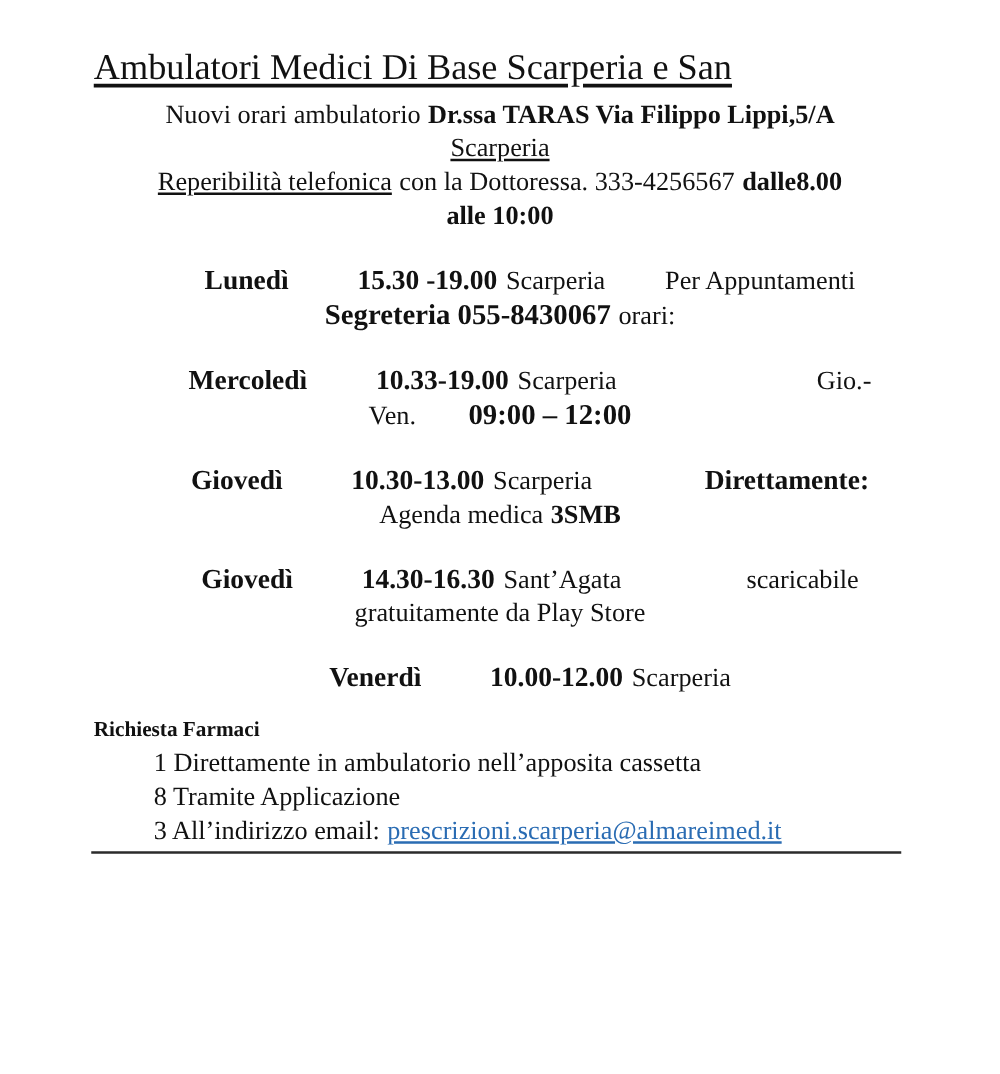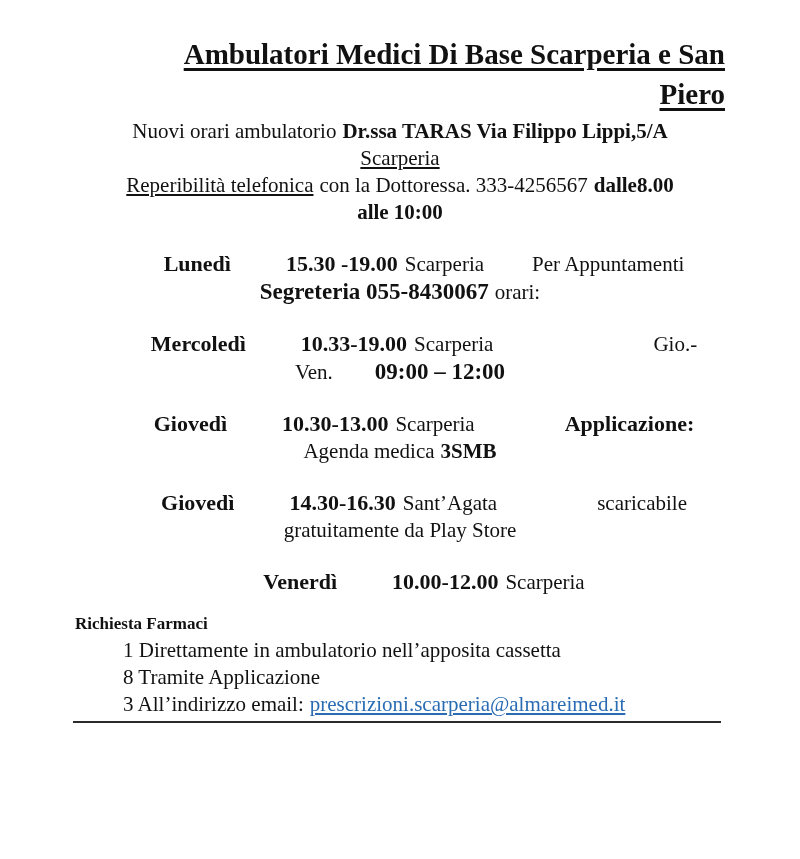--- a/index.html
+++ b/index.html
@@ -6,22 +6,22 @@
   body {
     width: 800px; height: 859px;
     background: #ffffff;
     color: #111111;
     font-family: "Liberation Serif", serif;
     overflow: hidden;
   }
   .page { width: 650px; margin: 0 auto; padding-top: 34px; }
 
   .title {
-    text-align: right;
-    font-weight: bold;
+    text-align: left;
+    font-weight: normal;
     font-size: 29px;
     line-height: 40px;
   }
   .title-line {
     text-decoration: underline;
     text-decoration-thickness: 2.5px;
     text-underline-offset: 4px;
   }
 
   .intro {
@@ -74,21 +74,20 @@
     height: 0;
   }
 </style>
 </head>
 <body>
 
 <div class="page">
 
   <div class="title">
     <div><span class="title-line">Ambulatori Medici Di Base Scarperia e San</span></div>
-    <div><span class="title-line">Piero</span></div>
   </div>
 
   <div class="intro">
     <div class="intro-line">
       <span>Nuovi orari ambulatorio</span><span class="b ml">Dr.ssa TARAS Via Filippo Lippi,5/A</span>
     </div>
     <div class="intro-line">
       <span class="u">Scarperia</span>
     </div>
     <div class="intro-line">
@@ -113,21 +112,21 @@
     <div class="l1">
       <span class="day">Mercoledì</span><span class="sp g-day"></span><span class="time">10.33-19.00</span><span class="place">Scarperia</span><span class="sp g3"></span><span>Gio.-</span>
     </div>
     <div class="l2">
       <span>Ven.</span><span class="sp g-ven"></span><span class="blg">09:00 – 12:00</span>
     </div>
   </div>
 
   <div class="entry">
     <div class="l1">
-      <span class="day">Giovedì</span><span class="sp g-day"></span><span class="time">10.30-13.00</span><span class="place">Scarperia</span><span class="sp g4"></span><span class="note-bold">Applicazione:</span>
+      <span class="day">Giovedì</span><span class="sp g-day"></span><span class="time">10.30-13.00</span><span class="place">Scarperia</span><span class="sp g4"></span><span class="note-bold">Direttamente:</span>
     </div>
     <div class="l2">
       <span>Agenda medica</span><span class="b ml">3SMB</span>
     </div>
   </div>
 
   <div class="entry">
     <div class="l1">
       <span class="day">Giovedì</span><span class="sp g-day"></span><span class="time">14.30-16.30</span><span class="place">Sant’Agata</span><span class="sp g5"></span><span>scaricabile</span>
     </div>

